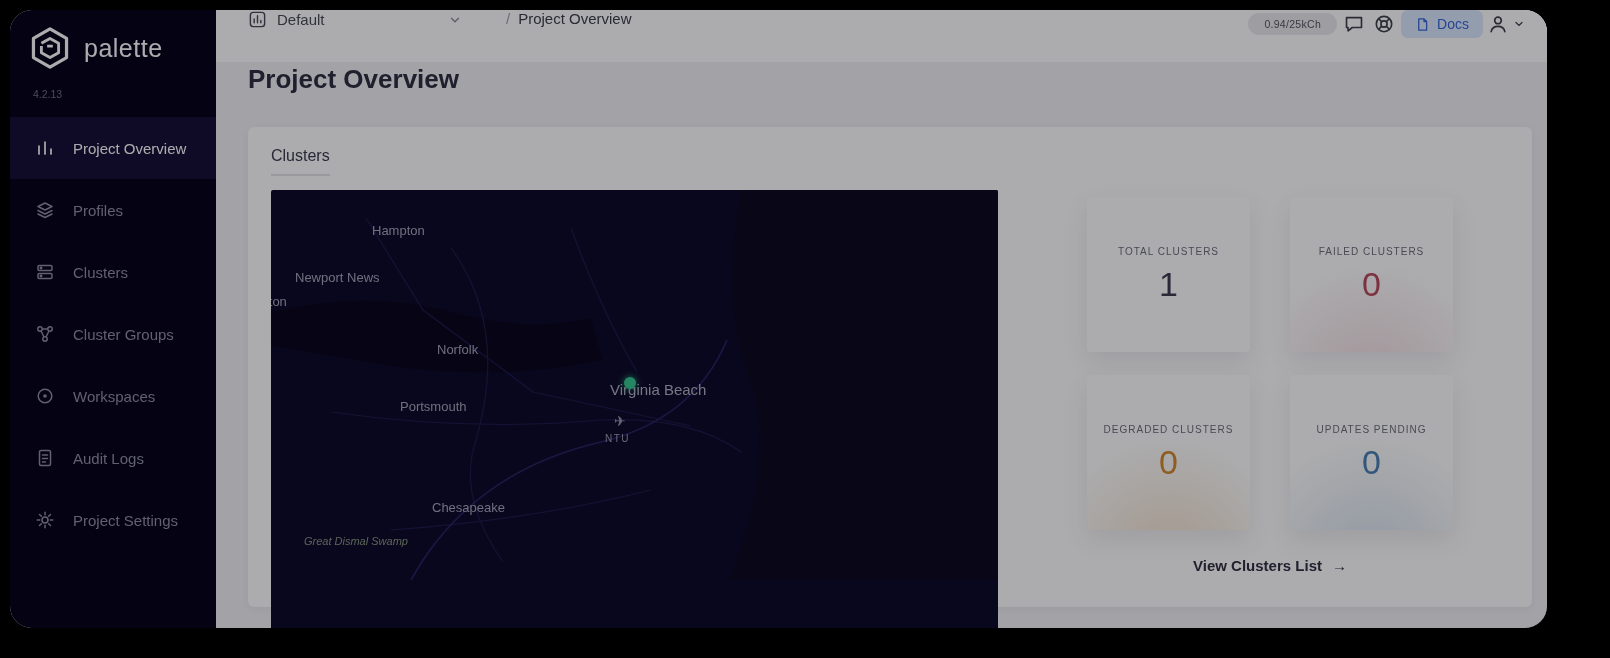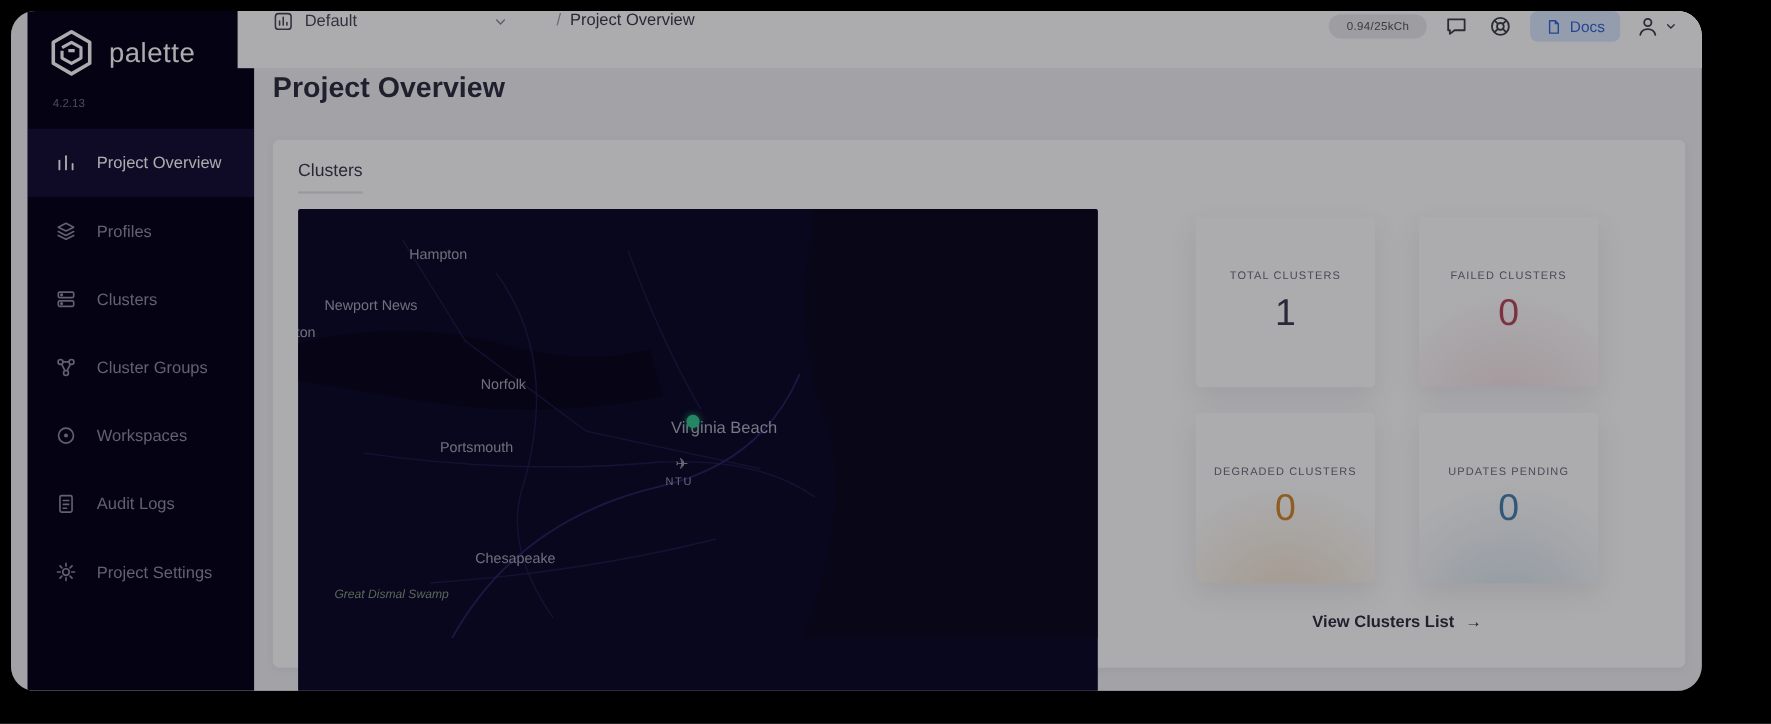--- a/index.html
+++ b/index.html
@@ -7,21 +7,21 @@
   body {
     width:1610px; height:658px; background:#000;
     font-family:"Liberation Sans", sans-serif;
     overflow:hidden; position:relative;
   }
   .window {
     position:absolute; left:10px; top:10px; width:1537px; height:618px;
     background:#f1f1f5; border-radius:22px; overflow:hidden;
   }
   
-  .sidebar { position:absolute; left:15px; top:0; bottom:0; width:206px; background:#07021a; }
+  .sidebar { position:absolute; left:0; top:0; bottom:0; width:206px; background:#07021a; }
   .brand-row { position:absolute; left:18px; top:16px; display:flex; align-items:center; gap:12px; }
   .logo svg { display:block; }
   .brand { color:#fff; font-size:25px; font-weight:500; letter-spacing:.5px; }
   .version { position:absolute; left:23px; top:78px; color:#6f6f8a; font-size:10.5px; }
   .menu { position:absolute; top:107px; left:0; right:0; }
   .menu-item {
     height:62px; display:flex; align-items:center; gap:18px; padding-left:25px;
     color:#8f8fa3; font-size:15px; cursor:pointer;
   }
   .menu-item .mi-icon { width:20px; height:20px; display:flex; align-items:center; justify-content:center; }
@@ -30,21 +30,21 @@
   .content { position:absolute; left:206px; top:0; right:0; bottom:0; }
   .topbar {
     position:absolute; top:0; left:0; right:0; height:52px; background:#ffffff;
     display:flex; align-items:flex-start; padding:0 22px 0 32px;
   }
   .scope { display:flex; align-items:center; width:214px; gap:10px; color:#4a4a58; font-size:15px; cursor:pointer; }
   .scope .chev { margin-left:auto; color:#8a8a95; display:flex; }
   .breadcrumb { margin-left:44px; font-size:15px; display:flex; gap:8px; }
   .crumb-sep { color:#a0a0ab; }
   .crumb-cur { color:#3c3c4e; font-weight:500; }
-  .topbar-right { margin-left:auto; display:flex; align-items:center; gap:14px; }
+  .topbar-right { margin-left:auto; display:flex; align-items:center; gap:4px; }
   .usage-pill { background:#e9e9ee; border-radius:12px; padding:5px 16px; font-size:10.5px; color:#55555f; letter-spacing:.3px; cursor:pointer; }
   .icon-btn { width:26px; height:26px; color:#3f3f4c; display:flex; align-items:center; justify-content:center; cursor:pointer; background:none; border:none; padding:0; }
   .docs-btn { display:flex; align-items:center; gap:7px; background:#dce9ff; color:#3566d6; font-size:14px; font-weight:500; padding:6px 14px; border-radius:7px; border:none; cursor:pointer; }
   .user-group { display:flex; align-items:center; gap:4px; color:#3f3f4c; cursor:pointer; }
   .page-title { position:absolute; left:32px; top:54px; margin:0; font-size:26px; font-weight:700; color:#2e2e40; }
   
   .card {
     position:absolute; left:32px; top:117px; width:1284px; height:480px;
     background:#fff; border-radius:6px; box-shadow:0 2px 8px rgba(40,40,60,.06);
   }

